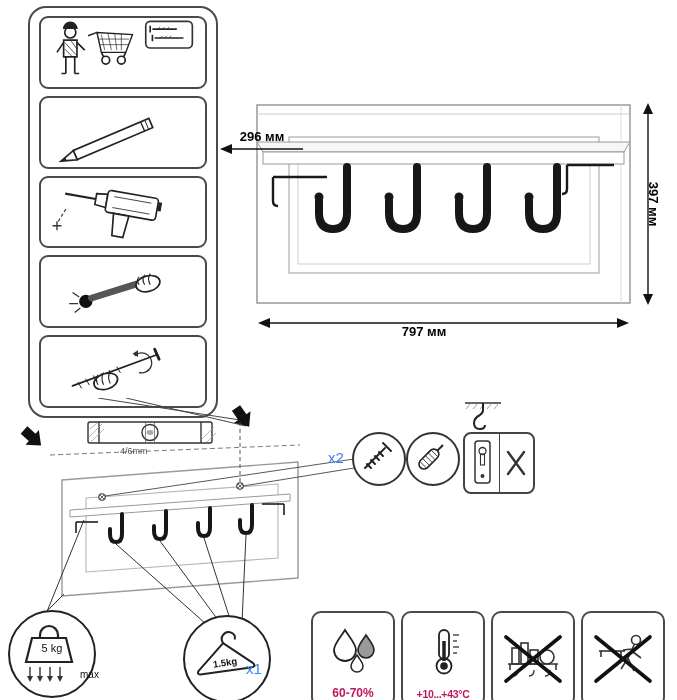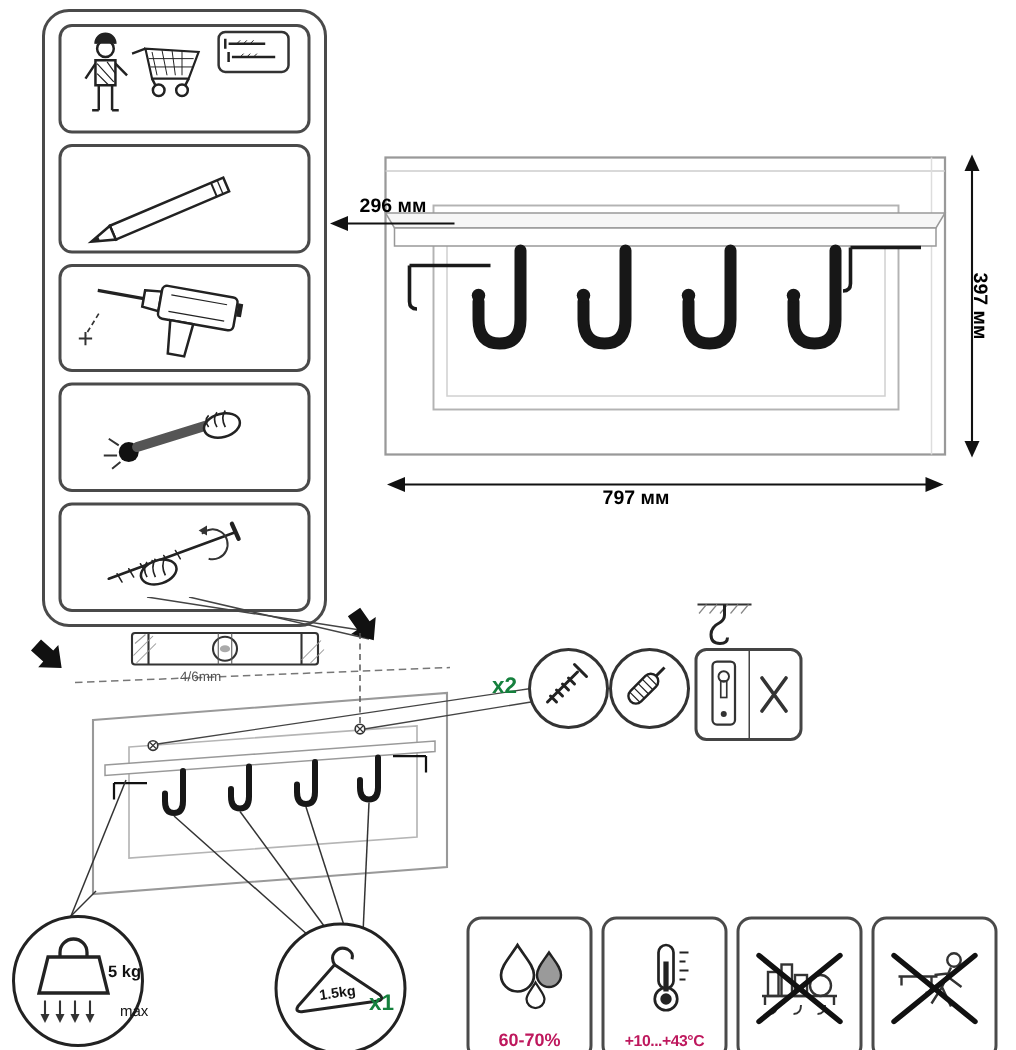--- a/index.html
+++ b/index.html
@@ -7,28 +7,28 @@
   #canvas{position:relative;width:677px;height:700px;background:#fff;overflow:hidden}
   .abs{position:absolute}
   svg{display:block}
   .tools-panel{position:absolute;left:28px;top:6px;width:168px;height:392px;border:2px solid #4a4a4a;
     border-radius:18px;background:#fff;padding:8px 9px;display:flex;flex-direction:column;gap:7px}
   .tool-box{flex:1;border:2px solid #4a4a4a;border-radius:9px;background:#fff;overflow:hidden}
   .tool-box svg{width:100%;height:100%}
   .dim-label{position:absolute;font-size:13px;font-weight:bold;color:#000;text-align:center}
   .rot90{transform:rotate(90deg)}
   .small-note{position:absolute;font-size:9px;color:#555}
-  .qty-label{position:absolute;font-size:15px;font-weight:bold;color:#15803d}
+  .qty-label{position:absolute;font-size:15px;font-weight:normal;color:#3b82f6}
   .callout-circle{position:absolute;width:50px;height:50px;border:2px solid #333;border-radius:50%;background:#fff}
   .fitting-box{position:absolute;left:463px;top:432px;width:68px;height:58px;border:2px solid #444;
     border-radius:8px;background:#fff;display:flex}
   .fit-left{width:50%;height:100%;border-right:1.5px solid #444;display:flex;align-items:center;justify-content:center}
   .fit-right{width:50%;display:flex;align-items:center;justify-content:center}
   .limit-circle{position:absolute;width:84px;height:84px;border:2.5px solid #222;border-radius:50%;background:#fff}
-  .w-label{position:absolute;left:0;right:0;top:30px;text-align:right;font-size:11px;font-weight:bold;color:#111}
+  .w-label{position:absolute;left:0;right:0;top:30px;text-align:center;font-size:11px;font-weight:normal;color:#111}
   .w-max{position:absolute;left:70px;top:57px;font-size:10px;color:#111}
   .h-label{position:absolute;left:18px;top:40px;width:44px;text-align:center;font-size:9.5px;font-weight:bold;
     color:#111;transform:rotate(-8deg)}
   .warn-box{position:absolute;top:611px;width:80px;height:87px;border:2px solid #4a4a4a;border-radius:10px;
     background:#fff;display:flex;flex-direction:column;align-items:center;justify-content:flex-end;padding-bottom:5px}
   .warn-box svg{margin:auto}
   .warn-label{font-size:12px;font-weight:bold;color:#be185d;white-space:nowrap}
   .warn-label.small{font-size:10.5px;letter-spacing:-0.3px}
 </style>
 </head>

